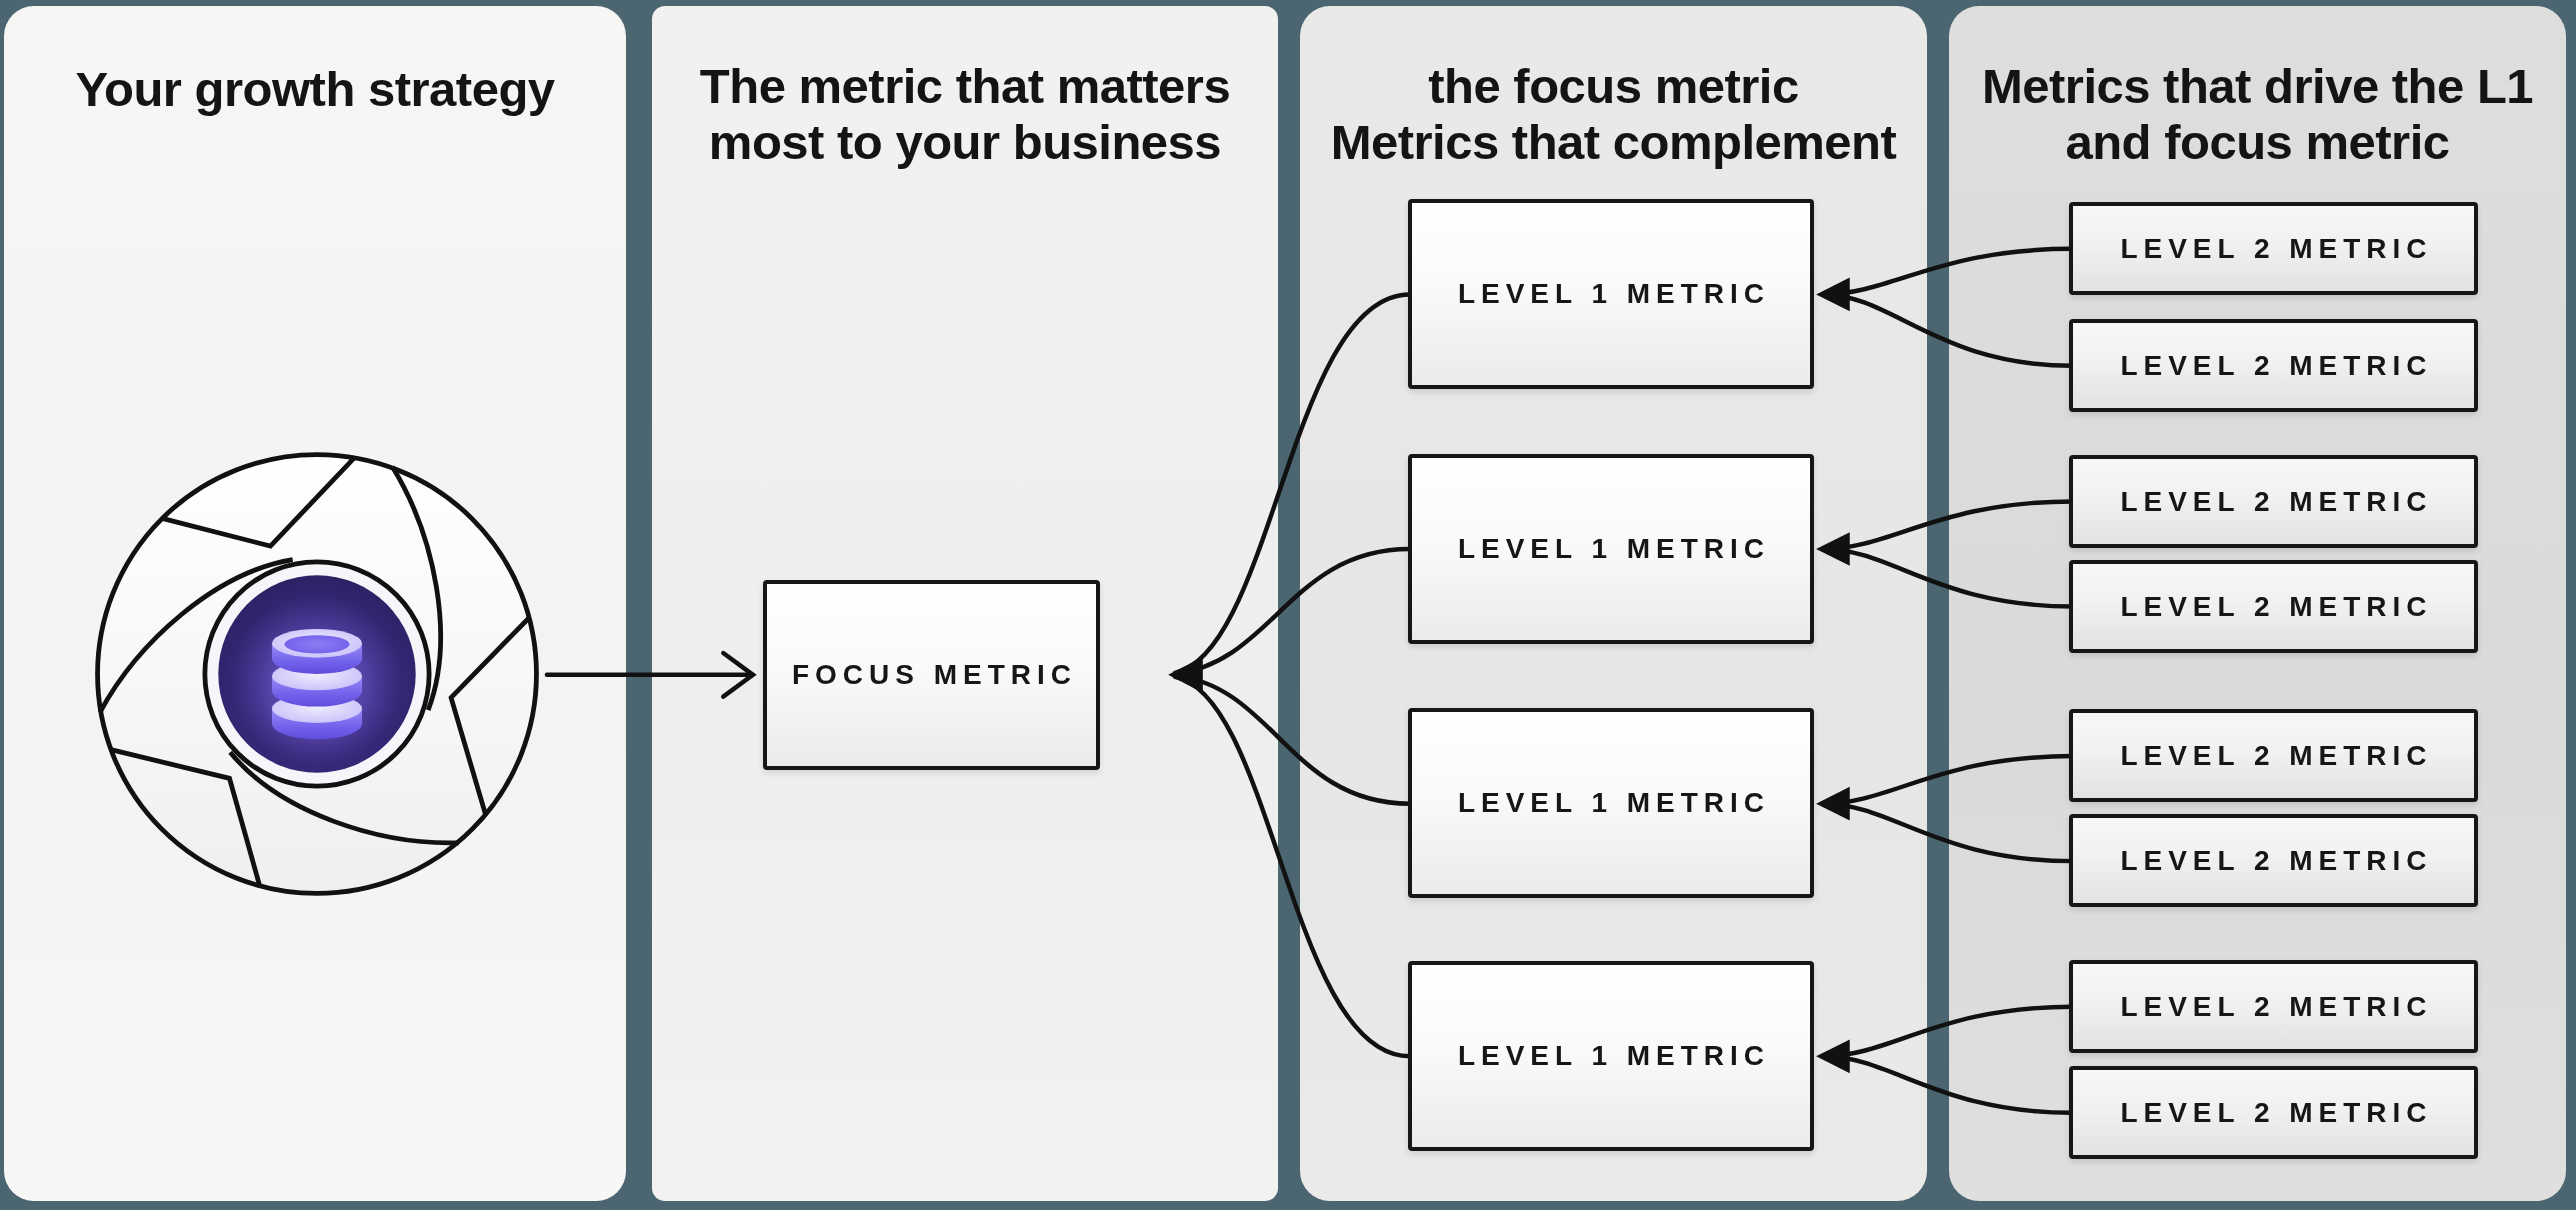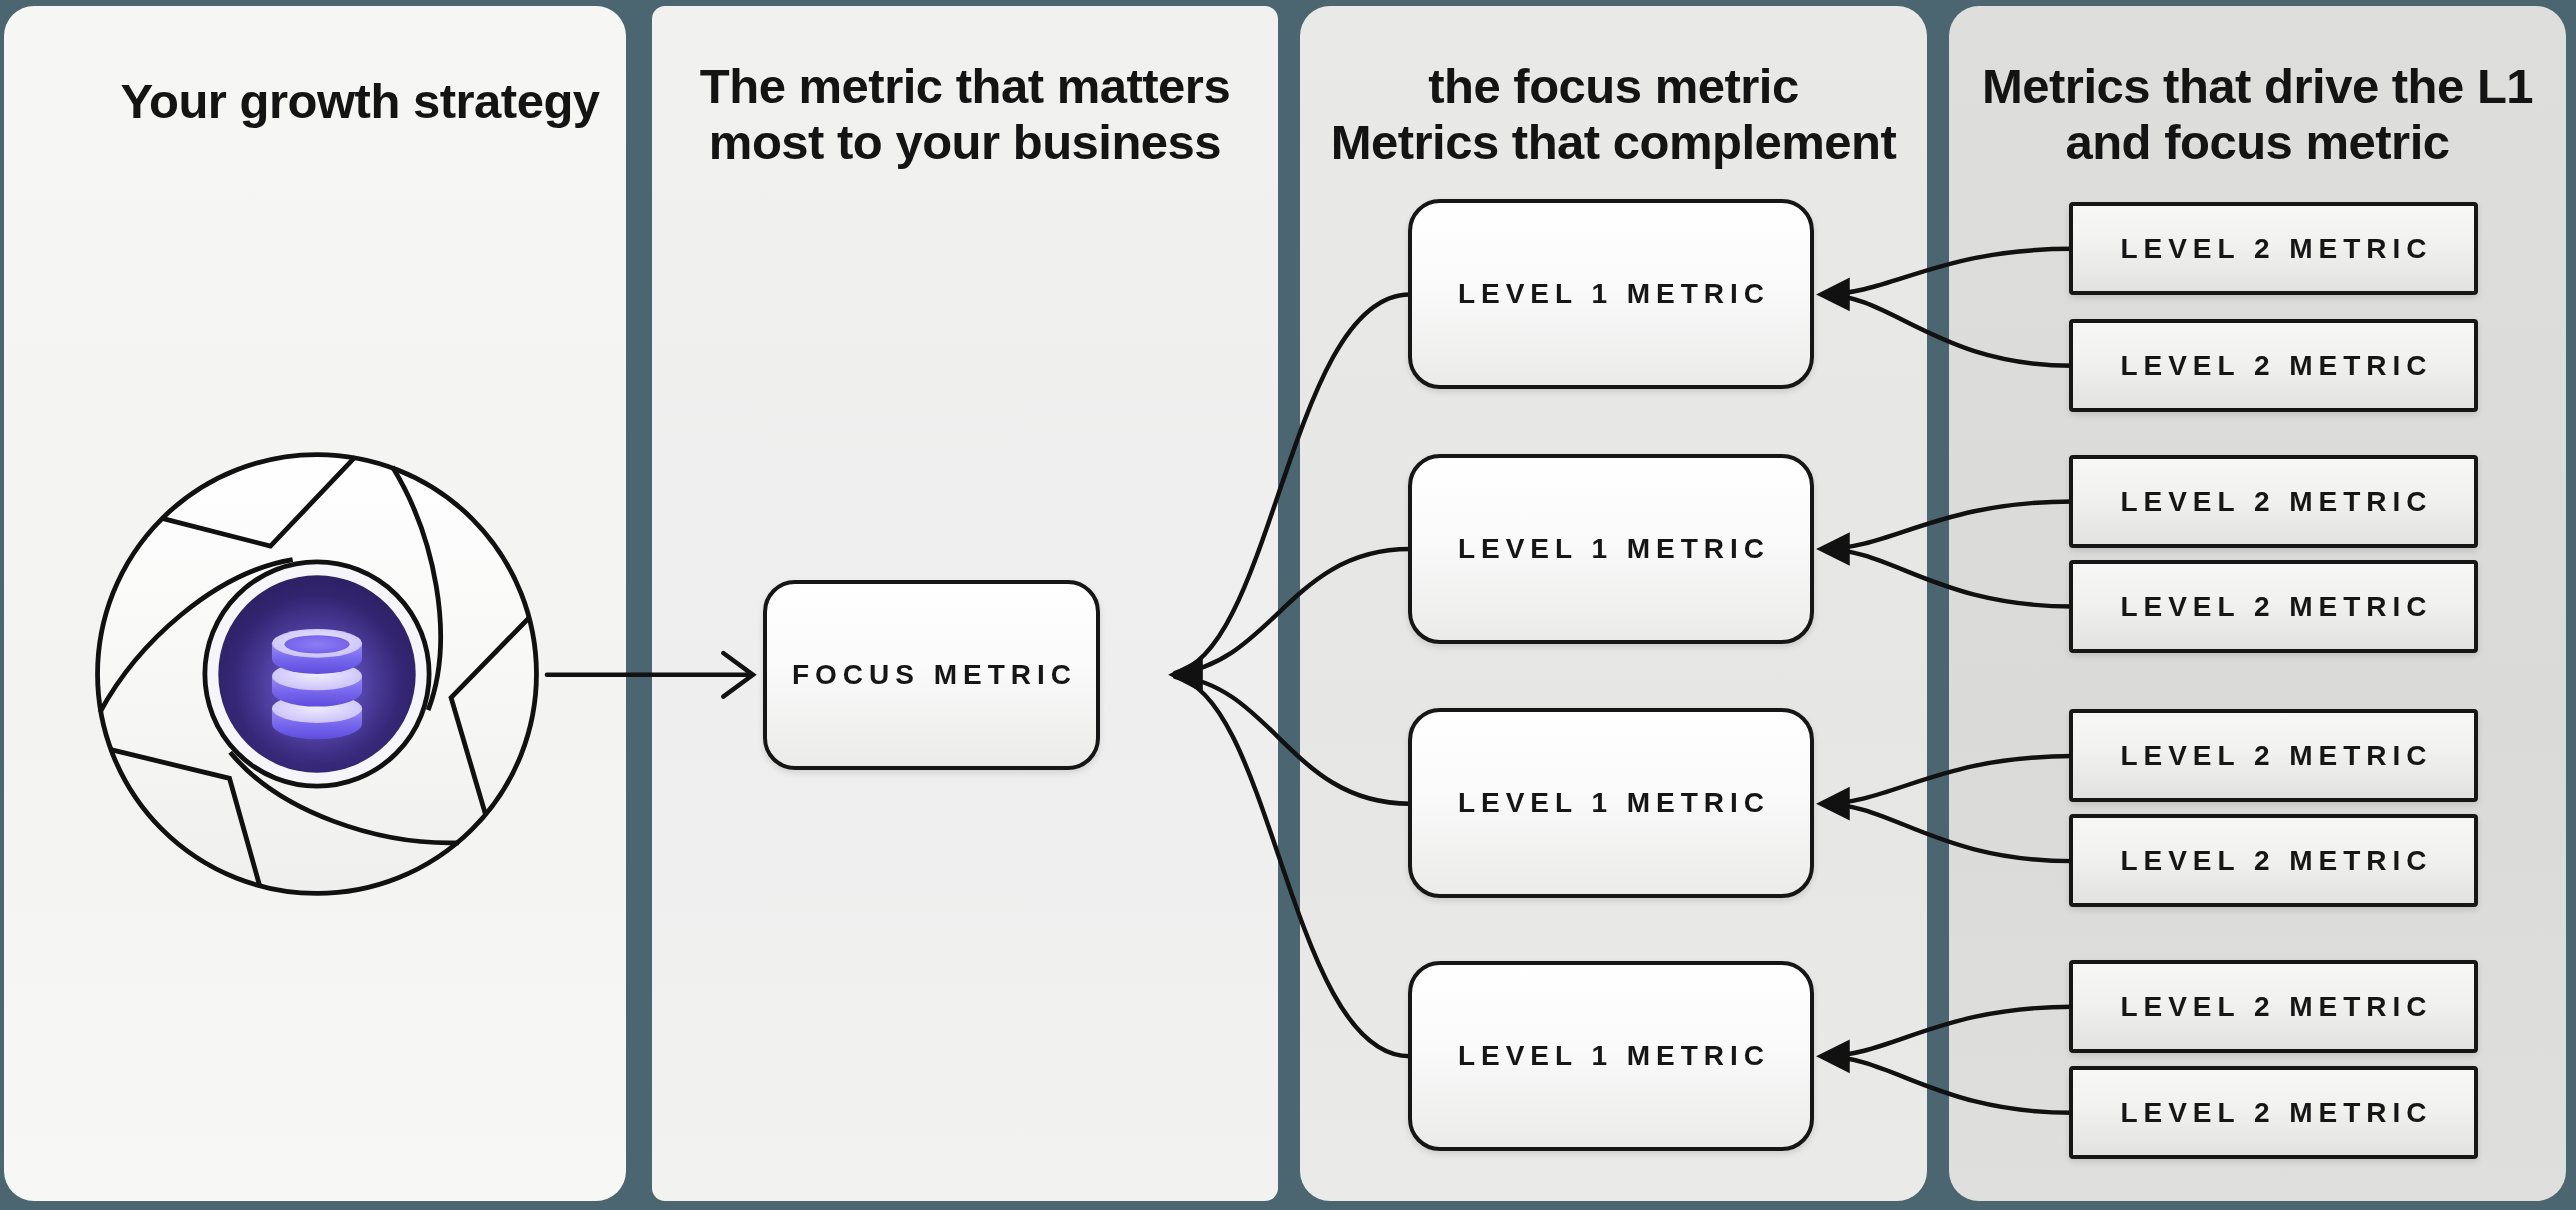--- a/index.html
+++ b/index.html
@@ -24,34 +24,34 @@
     position:absolute;
     left:0;top:52px;width:100%;
     text-align:center;
     font-weight:700;
     font-size:49px;
     line-height:56px;
     letter-spacing:-0.5px;
     color:#141414;
   }
   .ptitle span{display:block;}
-  .p1 .ptitle{top:67px;padding-left:45px;}
+  .p1 .ptitle{top:55px;}
 
   .connectors{
     position:absolute;left:0;top:0;
     z-index:3;
     pointer-events:none;
   }
 
   .node{
     position:absolute;
     z-index:4;
     box-sizing:border-box;
     border:4px solid #161616;
-    border-radius:32px;
+    border-radius:4px;
     background:linear-gradient(180deg,#ffffff 0%,#fafafa 45%,#ebebea 100%);
     display:flex;align-items:center;justify-content:center;
     box-shadow:0 3px 6px rgba(0,0,0,0.12);
   }
   .node .label{
     font-weight:700;
     font-size:28px;
     letter-spacing:6px;
     text-indent:6px;
     color:#161616;

